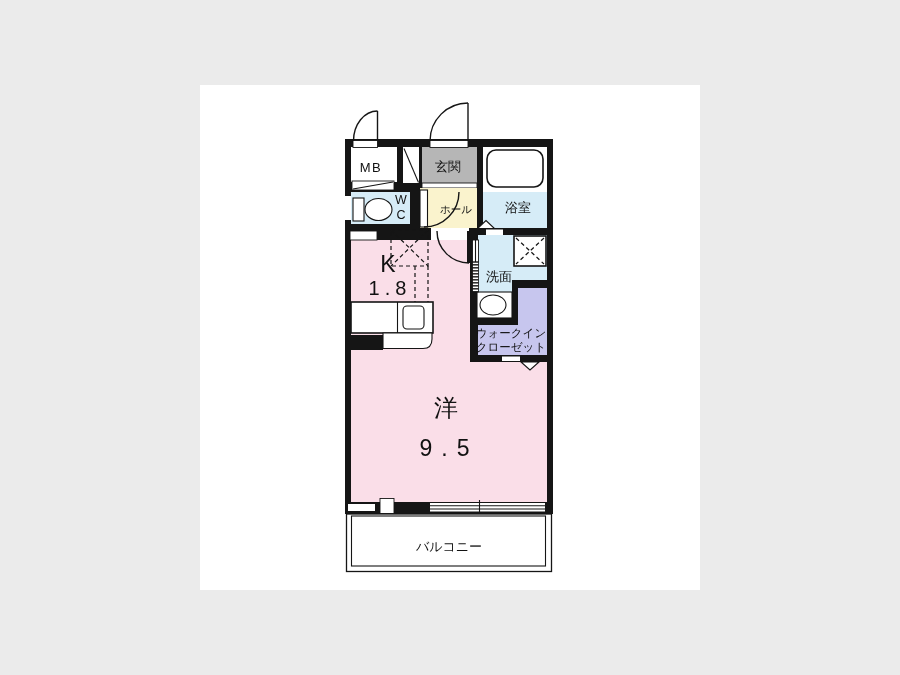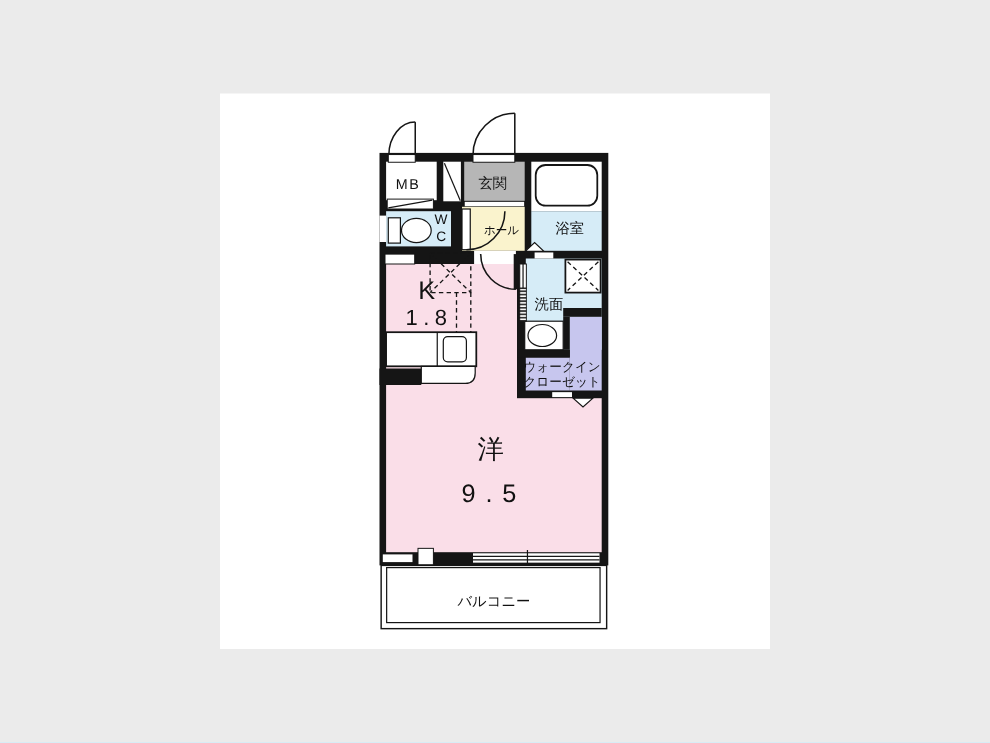--- a/index.html
+++ b/index.html
@@ -1,16 +1,16 @@
 <!DOCTYPE html>
 <html><head>
 <meta charset="utf-8">
 <style>
   html,body{margin:0;padding:0;}
-  .canvas{position:relative;width:900px;height:675px;background:#7dd3fc;font-family:"Liberation Sans",sans-serif;}
+  .canvas{position:relative;width:900px;height:675px;background:#c2410c;font-family:"Liberation Sans",sans-serif;}
   svg{position:absolute;left:0;top:0;}
   svg text{font-family:"Liberation Sans","DejaVu Sans",sans-serif;fill:#111;}
   .t13{font-size:13px;}
   .t12{font-size:12.5px;}
   .t11{font-size:11.5px;}
   .t10{font-size:10.5px;}
   .t20{font-size:20px;}
   .t23{font-size:23px;}
   .t24{font-size:24px;}
   .mid{text-anchor:middle;}

